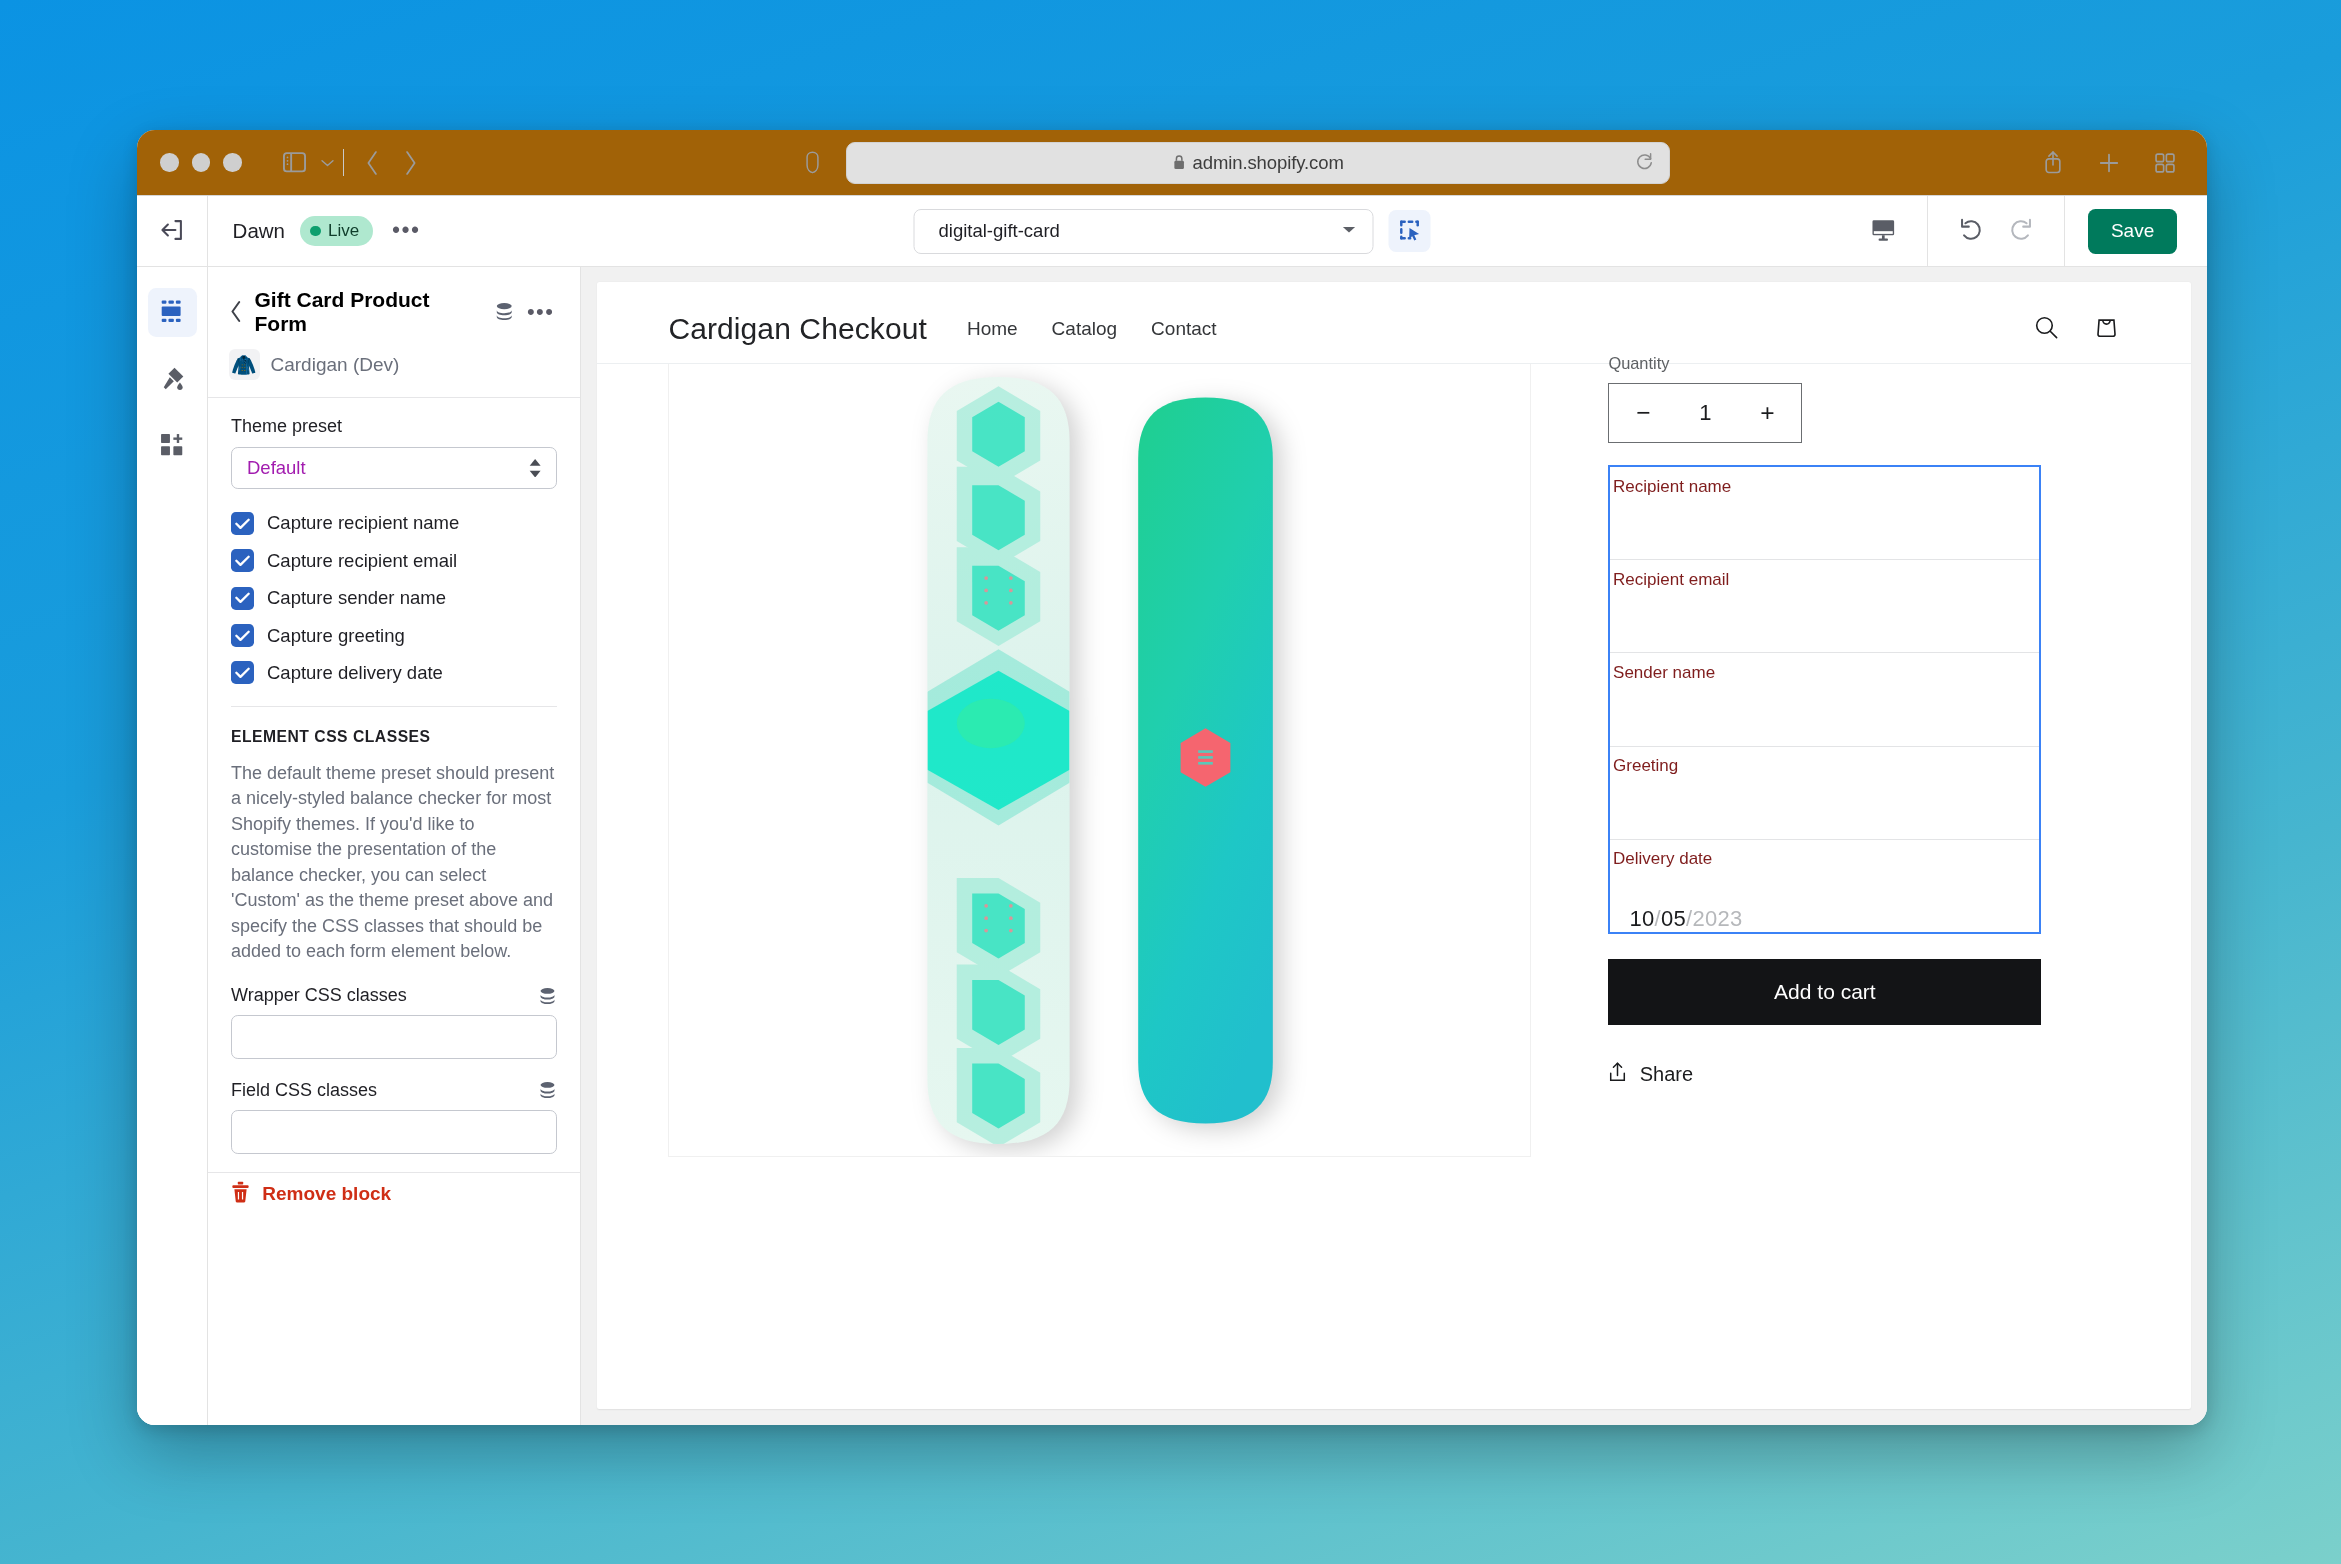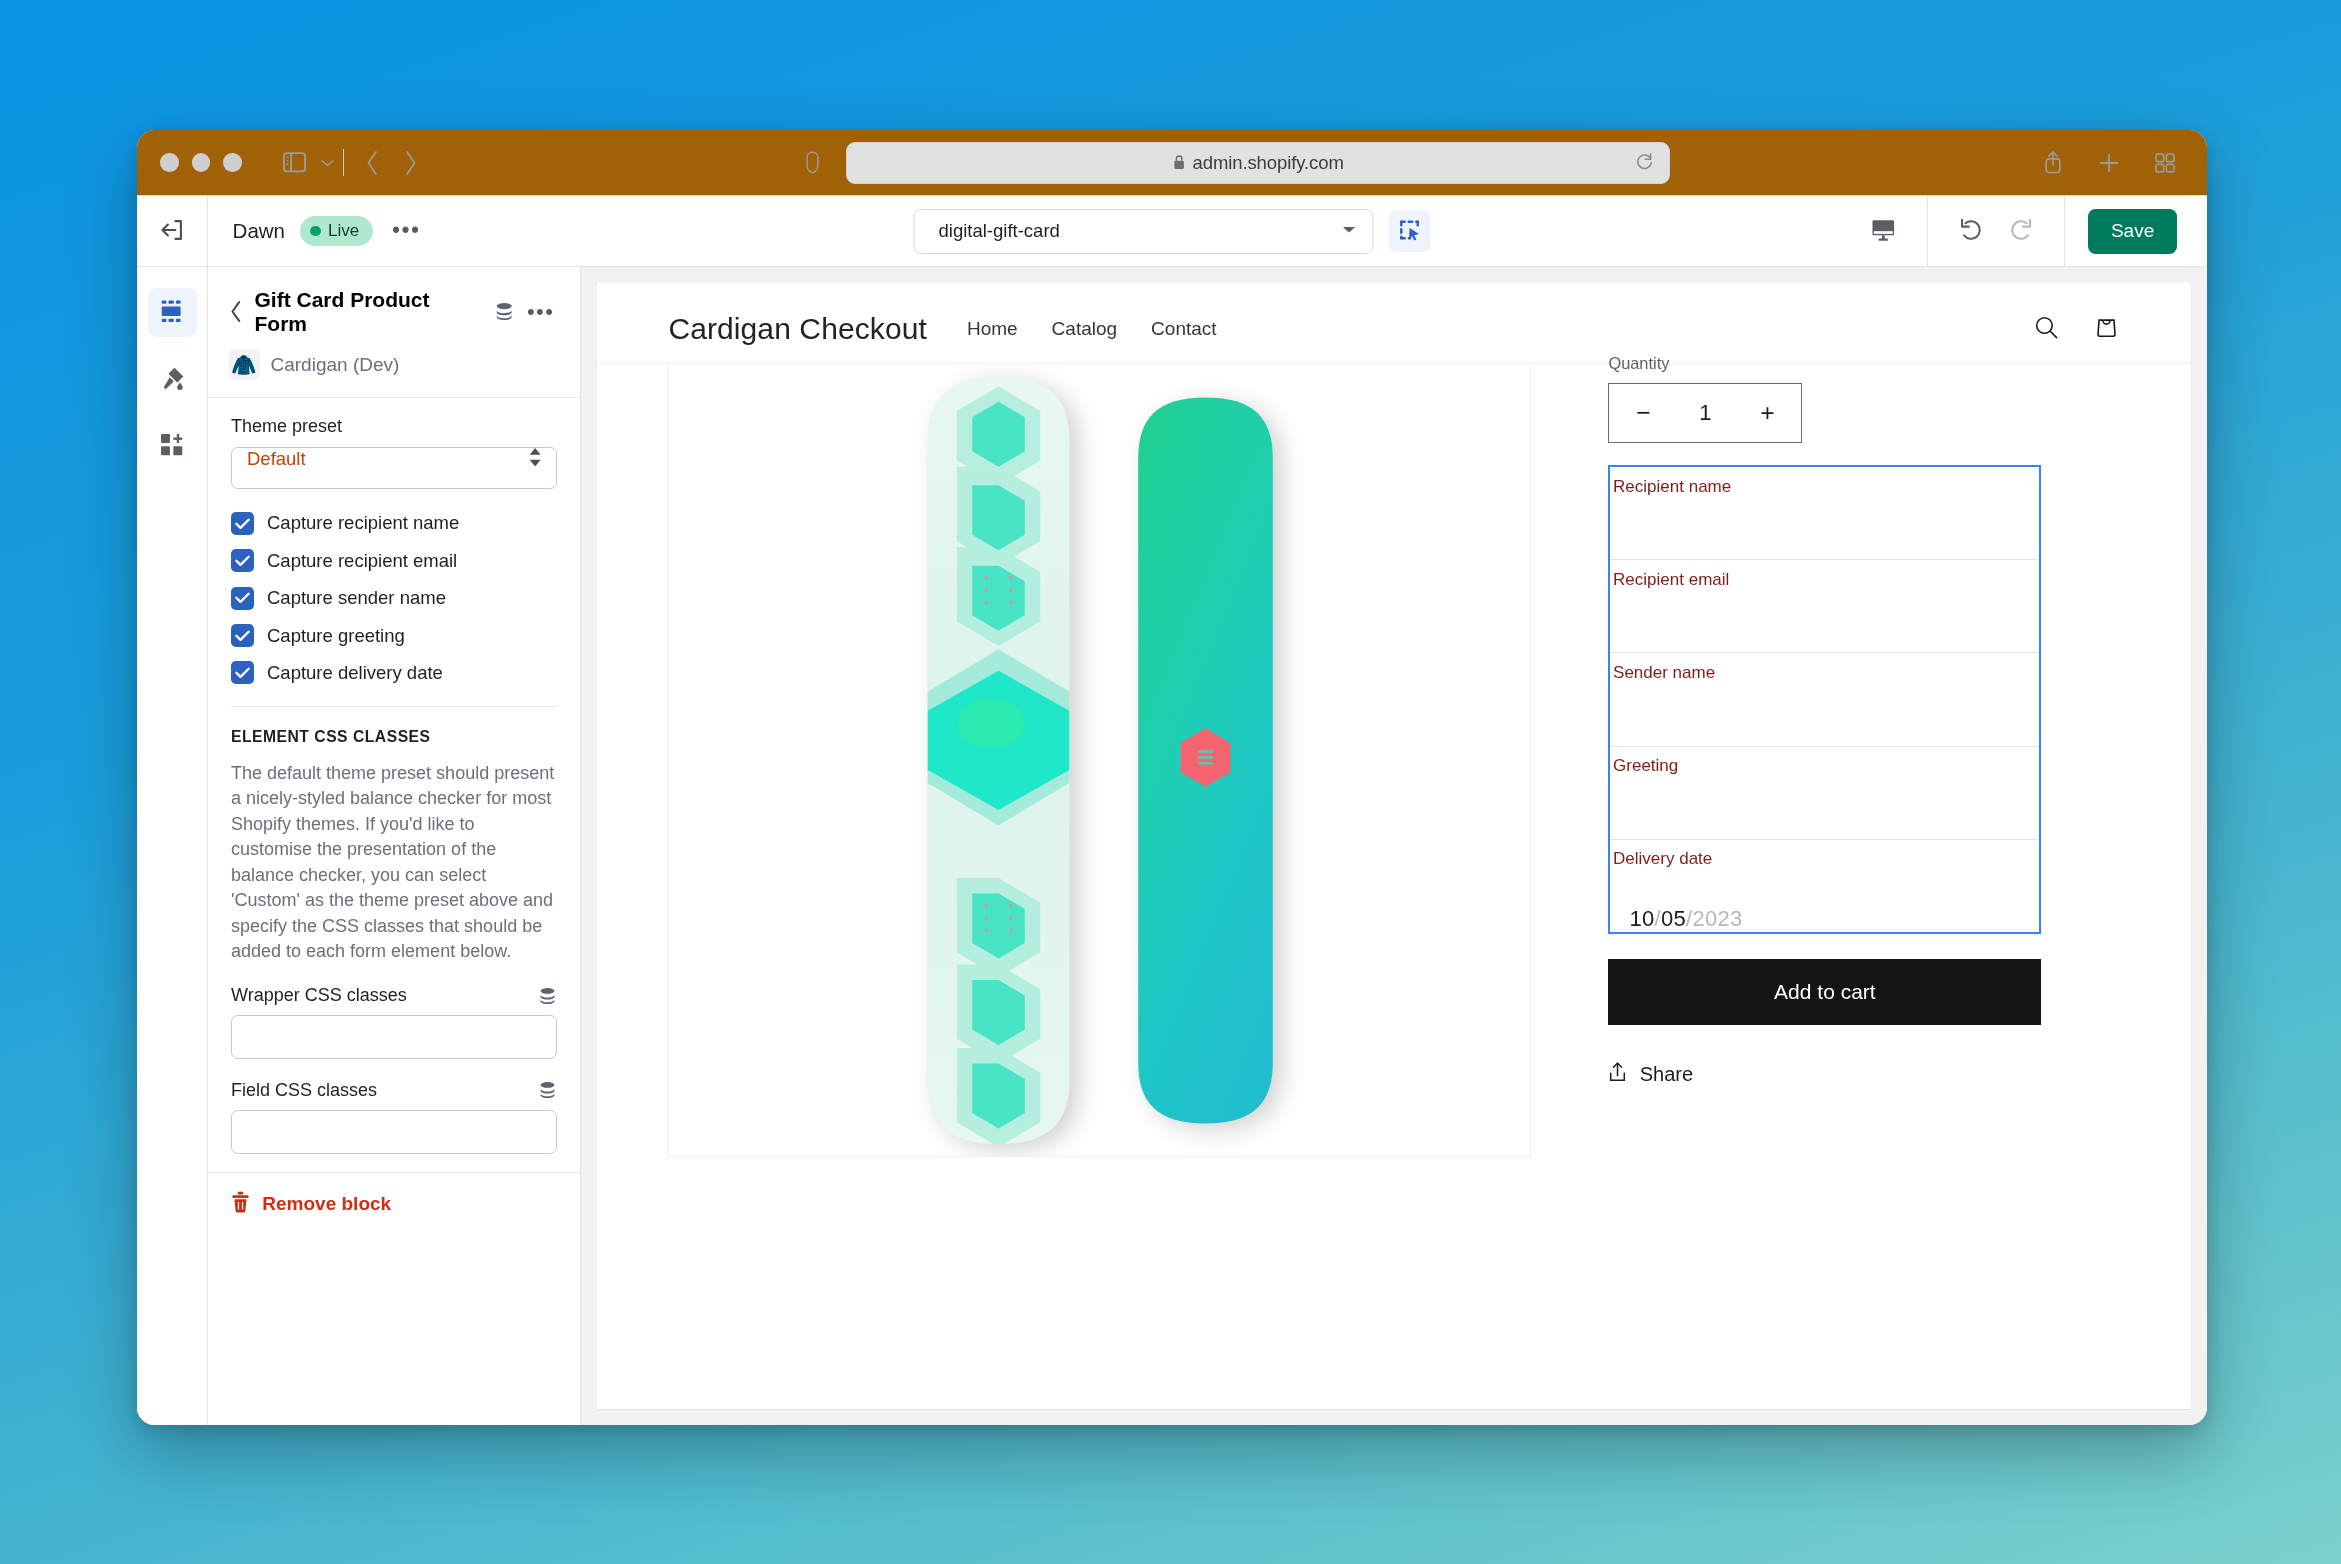--- a/index.html
+++ b/index.html
@@ -167,24 +167,24 @@
   .app-name { font-size: 19px; color: #6a6f7b; }
   .panel-rule { height: 0.7px; background: #e6e6e8; }
 
   .panel-scroll { flex: 1; overflow: hidden; }
   .panel-sec { padding: 19px 23px 0 23px; }
   .field-label { font-size: 18px; color: #1f1f24; margin-bottom: 9.6px; }
   .select-box {
     height: 42px; width: 100%;
     border: 0.7px solid #c5c8cf; border-radius: 6.8px;
     background: #fff;
-    display: flex; 
+    display: flex; align-items: center;
     padding: 0 15px;
     position: relative;
-    font-size: 18.5px; color: #c2410c;
+    font-size: 18.5px; color: #a21caf;
   }
   .sel-arrows { position: absolute; right: 15px; display: flex; flex-direction: column; gap: 3.4px; color: #4a4d55; }
 
   .check-list { padding: 23px 23px 0 23px; display: flex; flex-direction: column; gap: 14.4px; }
   .check-row { display: flex; align-items: center; gap: 13px; }
   .cbox {
     width: 23px; height: 23px; border-radius: 4.8px;
     background: #2b62bf;
     display: flex; align-items: center; justify-content: center;
     flex: 0 0 23px;
@@ -196,21 +196,21 @@
   .sec-body { font-size: 18px; line-height: 1.42; color: #6a6f7b; padding: 15px 23px 0 23px; }
 
   .text-field-block { padding: 20.5px 23px 0 23px; }
   .tf-label-row { display: flex; align-items: center; justify-content: space-between; margin-bottom: 9px; }
   .tf-label { font-size: 18px; color: #1f1f24; }
   .text-input {
     height: 44px; width: 100%;
     border: 0.7px solid #c5c8cf; border-radius: 6.8px; background: #fff;
   }
 
-  .panel-foot { border-top: 0.7px solid #e6e6e8; padding: 18px 23px; margin-top: 18px; }
+  .panel-foot { border-top: 0.7px solid #e6e6e8; padding: 8px 23px; margin-top: 18px; }
   .remove-block { display: flex; align-items: center; gap: 12.3px; color: #cf2e15; font-size: 19px; font-weight: bold; }
 
   
   .preview-area { flex: 1; padding: 15px 16.4px 16.4px 16.4px; min-width: 0; }
   .preview-frame {
     width: 100%; height: 100%;
     background: #fff;
     border-radius: 2.1px;
     overflow: hidden;
     display: flex; flex-direction: column;

